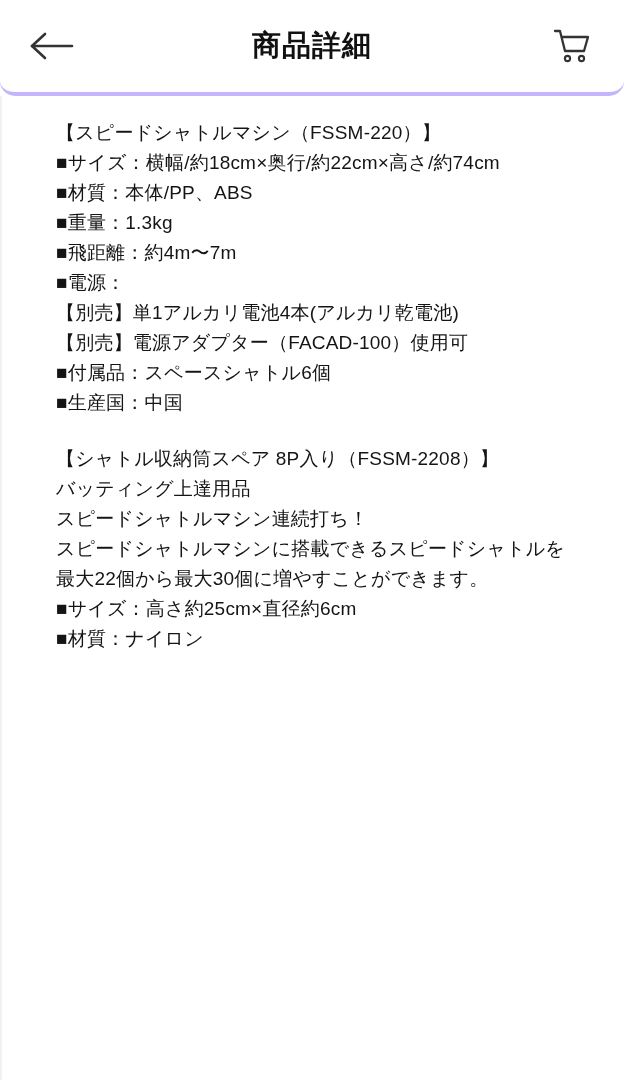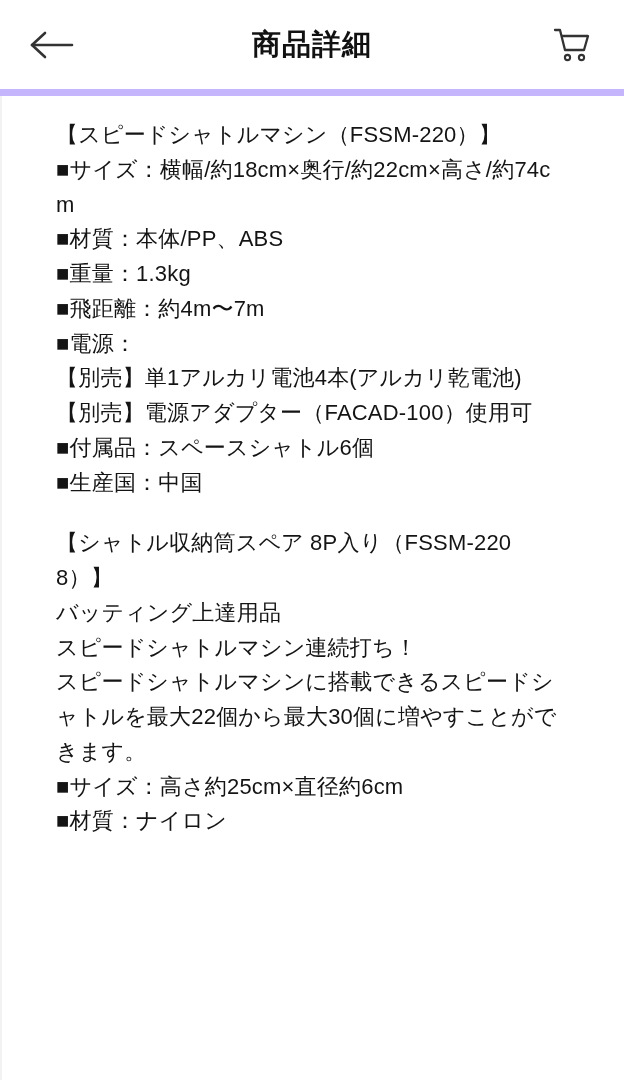--- a/index.html
+++ b/index.html
@@ -21,26 +21,27 @@
     background: #ffffff;
     display: flex;
     flex-direction: column;
   }
   
   .header {
     position: relative;
     height: 96px;
     flex: 0 0 96px;
     background: #ffffff;
-    border-bottom: 7px solid #c4b5fd;
+    border-bottom: 4px solid #c4b5fd;
     display: flex;
     align-items: center;
     justify-content: space-between;
     padding: 0 26px;
     box-sizing: border-box;
+    border-radius: 15px;
   }
   .header-title {
     position: absolute;
     left: 0;
     right: 0;
     text-align: center;
     font-size: 29px;
     font-weight: 700;
     letter-spacing: 1px;
     color: #111111;
@@ -63,21 +64,21 @@
 
   
   .content {
     flex: 1 1 auto;
     overflow: hidden;
     padding: 22px 56px 0 56px;
     box-sizing: border-box;
     position: relative;
   }
   .desc {
-    font-size: 22px;
+    font-size: 19px;
     line-height: 1.58;
     color: #141414;
     white-space: pre-wrap;
     word-break: break-all;
     letter-spacing: 0.2px;
   }
   .spacer { height: 26px; }
 
   
   .edge-line {

